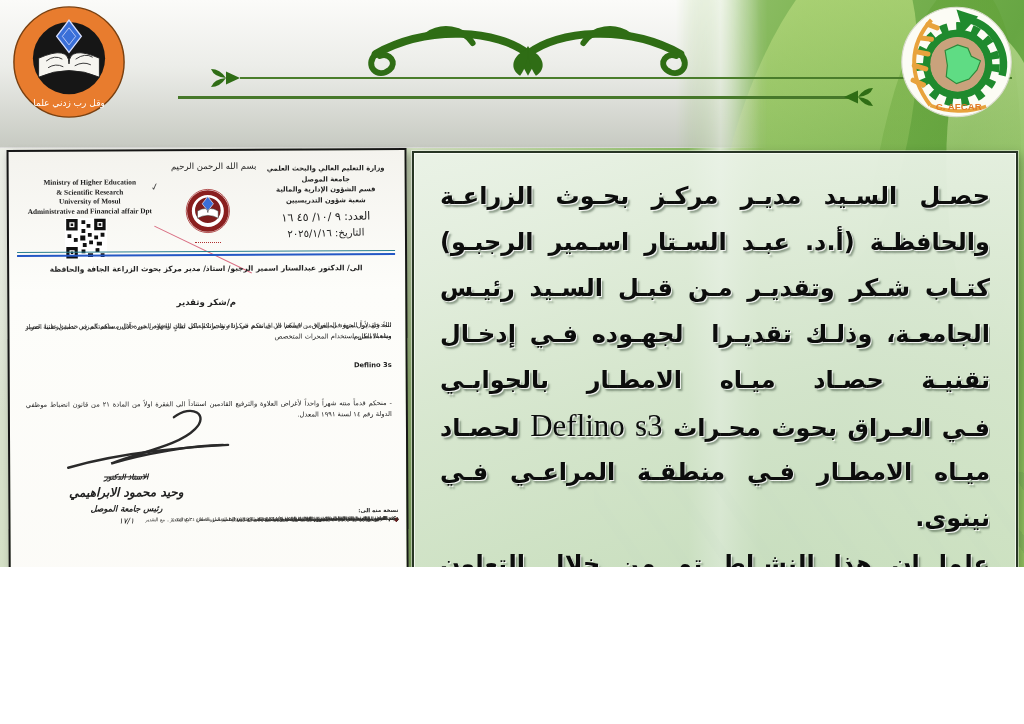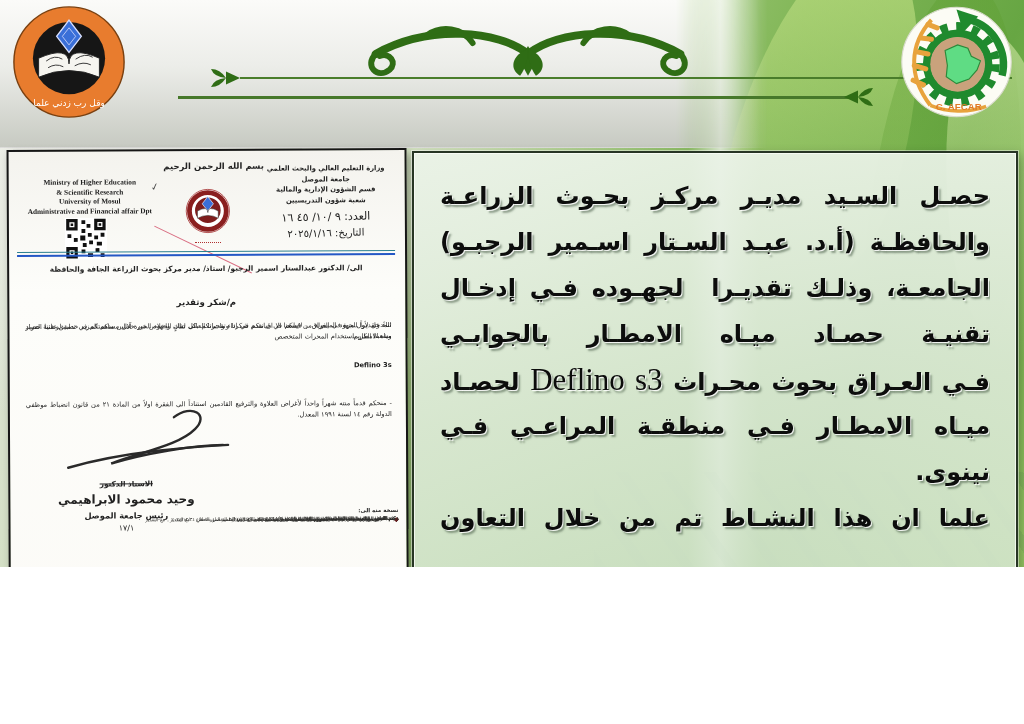--- a/index.html
+++ b/index.html
@@ -34,21 +34,21 @@
   .corner-logo{position:absolute;}
   .mosul{left:10px;top:5px;width:118px;height:114px;}
   .afcar{left:897px;top:5px;width:119px;height:114px;}
 
   
   .document{position:absolute;left:8px;top:149px;width:396px;height:562px;
     background:linear-gradient(180deg,#f4f3ee 0%,#fdfdfa 25%,#fbfaf6 100%);
     border:2px solid #161616;box-shadow:3px 4px 9px rgba(0,0,0,.35);
     transform:rotate(-.3deg);font-size:7px;color:#222;}
   .document *{position:absolute;}
-  .basmala{left:130px;top:10px;width:150px;text-align:center;font-weight:bold;font-size:8.5px;direction:rtl;}
+  .basmala{left:130px;top:10px;width:150px;text-align:center;font-weight:normal;font-size:8.5px;direction:rtl;}
   .min-ar{right:10px;top:13px;width:138px;text-align:center;font-weight:bold;font-size:6.8px;line-height:10.6px;direction:rtl;}
   .min-ar div{position:static;}
   .doc-num{right:14px;top:60px;width:130px;text-align:center;font-size:11px;direction:rtl;transform:rotate(-1deg);}
   .doc-date{right:14px;top:77px;width:130px;text-align:center;font-size:10px;direction:rtl;transform:rotate(-1deg);}
   .min-en{left:12px;top:26px;width:138px;text-align:center;font-weight:bold;font-size:7.3px;line-height:9.6px;
     font-family:"Liberation Serif","DejaVu Serif",serif;}
   .min-en div{position:static;}
   .qr{left:54px;top:66px;width:46px;height:42px;}
   .doc-logo{left:175px;top:36px;width:48px;height:48px;}
   .motto-squiggle{left:186px;top:87px;width:26px;height:4px;
@@ -56,21 +56,21 @@
   .ink-check{left:142px;top:30px;font-size:10px;color:#444;transform:rotate(-12deg);}
   .red-pen{left:140px;top:98px;width:108px;height:0;border-top:1.6px solid rgba(205,60,90,.75);transform:rotate(26deg);}
   .blue-rule{left:8px;top:100px;width:378px;height:5px;border-top:1px solid #2a7f8f;}
   .blue-rule::after{content:"";position:absolute;left:0;right:0;top:2px;height:2.4px;background:#2457c5;}
   .to-line{left:8px;top:113px;width:378px;text-align:center;font-weight:bold;font-size:7.4px;direction:rtl;}
   .subject{left:8px;top:146px;width:378px;text-align:center;font-weight:bold;font-size:8.6px;direction:rtl;}
   .body1{right:14px;top:170px;width:366px;font-size:6.7px;line-height:11px;text-align:justify;direction:rtl;color:#1c1c1c;}
   .body1 .lat{font-weight:bold;margin-top:40px;}
   .body2{right:14px;top:248px;width:366px;font-size:6.7px;line-height:11px;text-align:justify;direction:rtl;color:#1c1c1c;}
   .signature{left:46px;top:250px;width:180px;height:80px;}
-  .signer{left:36px;top:328px;width:160px;text-align:center;direction:rtl;}
+  .signer{left:36px;top:321px;width:160px;text-align:center;direction:rtl;font-style:italic;}
   .signer div{position:static;}
   .signer .t{font-weight:bold;font-size:7.4px;text-decoration:line-through;}
   .signer .n{font-weight:bold;font-size:12px;margin-top:4px;}
   .signer .p{font-weight:bold;font-size:8.2px;margin-top:4px;letter-spacing:1px;}
   .signer .d{font-size:8px;margin-top:3px;}
   .cc{right:8px;top:357px;width:282px;direction:rtl;text-align:right;}
   .cc div{position:static;}
   .cc .cc-title{font-size:5.6px;font-weight:bold;margin-bottom:2px;}
   .cc-item{font-size:4.8px;line-height:8px;color:#30302e;}
   .cc-bullet{color:#6b1f1f;font-size:5px;}
@@ -328,20 +328,21 @@
     <div class="f-ar">
         <div>جامعة الموصل</div>
         <div>الموصل – العراق</div>
       </div>
   </div>
 
   <div class="ann-box">
     <div>
         <div class="ann-line justify"><span>حصـل السـيد مديـر مركـز بحـوث الزراعـة الجافـة</span></div>
         <div class="ann-line justify"><span>والحافظـة (أ.د. عبـد السـتار اسـمير الرجبـو) علـى</span></div>
+        <div class="ann-line justify"><span>كتـاب شـكر وتقديـر مـن قبـل السـيد رئيـس</span></div>
         <div class="ann-line justify"><span>الجامعـة، وذلـك تقديـرا&nbsp; لجهـوده فـي إدخـال</span></div>
         <div class="ann-line justify"><span>تقنيـة حصـاد ميـاه الامطـار بالجوابـي المفتوحـة</span></div>
         <div class="ann-line justify"><span>فـي العـراق بحوث محـراث </span><span class="latin">Deflino  s3</span><span> لحصـاد</span></div>
         <div class="ann-line justify"><span>ميـاه الامطـار فـي منطقـة المراعـي فـي محافظـة</span></div>
         <div class="ann-line right"><span>نينوى.</span></div>
         <div class="ann-line justify"><span>علما ان هذا النشـاط تم من خلال التعاون والدعم</span></div>
       </div>
   </div>
 
 </div>

